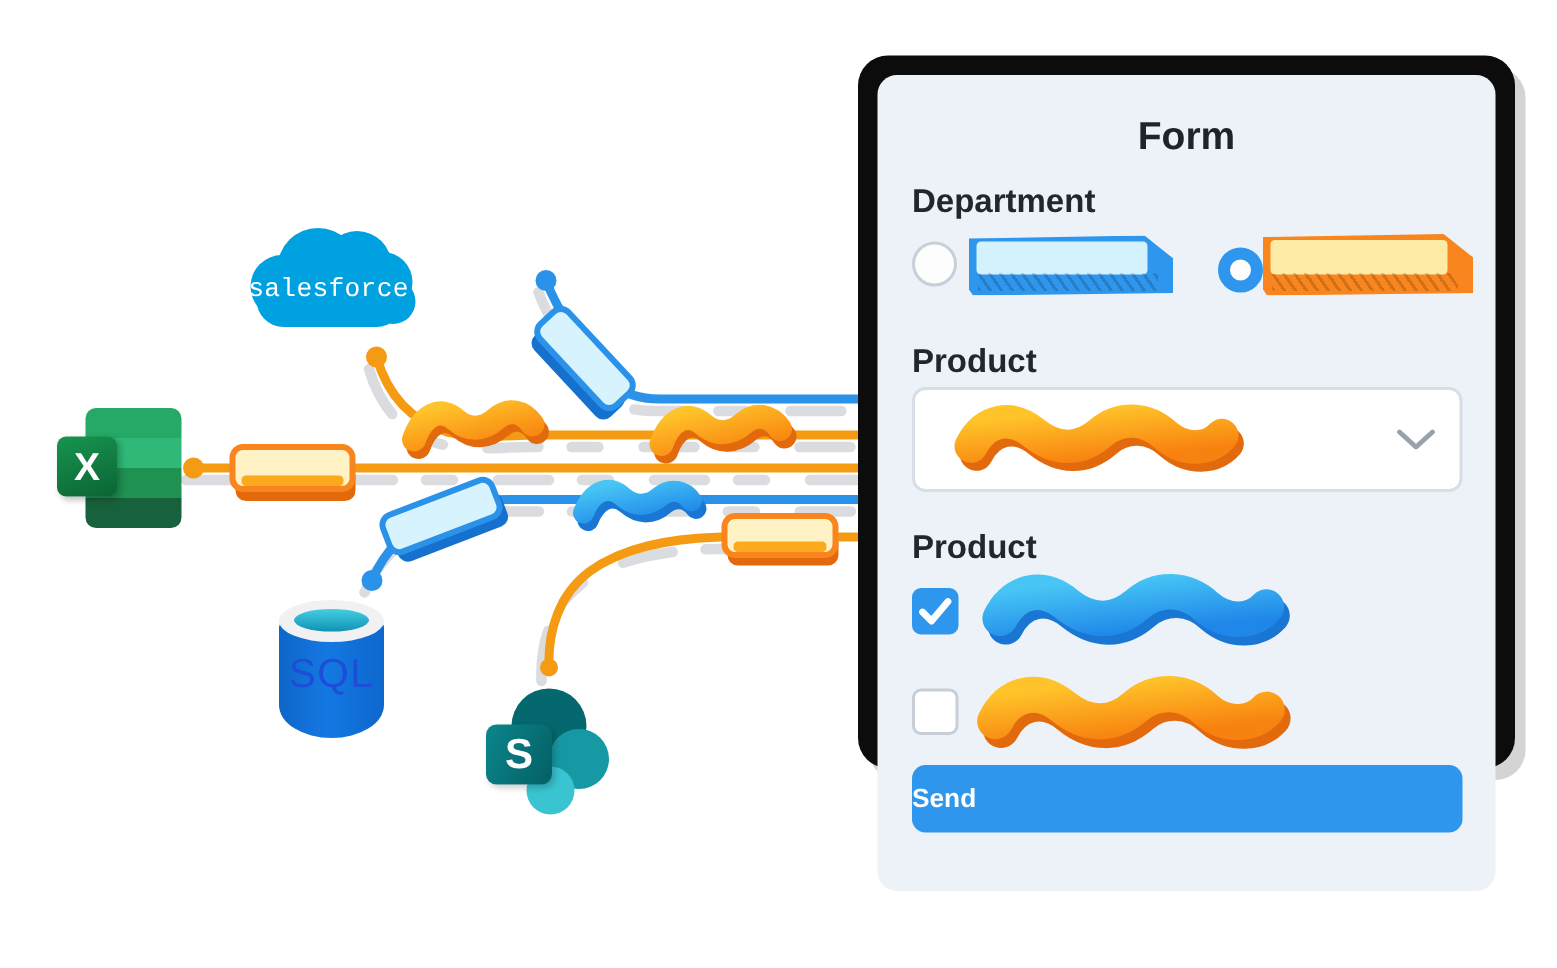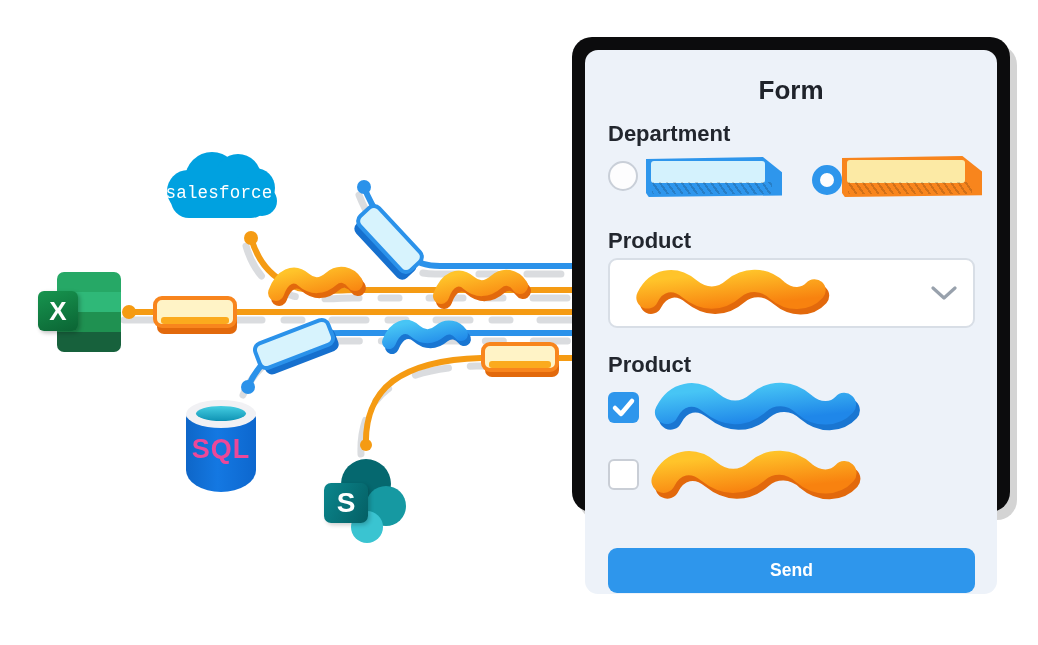--- a/index.html
+++ b/index.html
@@ -22,21 +22,21 @@
     background:linear-gradient(160deg,#17954F,#0B6434);display:flex;align-items:center;justify-content:center;
     color:#fff;font-size:26px;font-weight:700;box-shadow:2px 2px 4px rgba(0,0,0,.25);}
   #sql{left:183px;top:394px;width:76px;height:106px;z-index:2;}
   .sql-body{position:absolute;left:3px;top:20px;width:70px;height:78px;
     background:linear-gradient(90deg,#0E66C8,#1478E2 45%,#0D67CE);
     border-radius:6px 6px 35px 35px / 4px 4px 22px 22px;}
   .sql-cap{position:absolute;left:3px;top:6px;width:70px;height:28px;border-radius:50%;background:#F1F1F4;}
   .sql-cap-in{position:absolute;left:13px;top:12px;width:50px;height:15px;border-radius:50%;
     background:linear-gradient(180deg,#45CEE2,#0F93B4);}
   .sql-text{position:absolute;left:0;top:40px;width:100%;text-align:center;
-    color:#ec4899;font-size:27px;font-weight:700;letter-spacing:1px;}
+    color:#1d4ed8;font-size:27px;font-weight:400;letter-spacing:1px;}
   #sharepoint{left:316px;top:450px;width:100px;height:100px;z-index:2;}
   .sp-square{position:absolute;left:8px;top:33px;width:44px;height:40px;border-radius:7px;
     background:linear-gradient(115deg,#0B868D,#045F64);display:flex;align-items:center;justify-content:center;
     color:#fff;font-size:28px;font-weight:700;box-shadow:2px 2px 4px rgba(0,0,0,.2);}
   
   #panel-outer{left:572px;top:37px;width:438px;height:475px;background:#0C0C0D;border-radius:20px;
     box-shadow:7px 8px 0 rgba(132,132,132,.35);z-index:3;}
   #panel{position:absolute;left:13px;top:13px;width:412px;height:544px;background:#EDF2F9;border-radius:13px;}
   .form-title{position:absolute;left:0;top:25px;width:100%;text-align:center;
     font-size:26px;font-weight:700;color:#1F232B;}
@@ -50,22 +50,22 @@
   .bar::after{content:"";position:absolute;left:6px;right:10px;bottom:3px;height:30%;border-radius:2px;
     background:repeating-linear-gradient(55deg,rgba(0,0,0,.16) 0 2px,transparent 2px 6px);}
   .bar.blue{background:#2E96EC;}  .bar.blue::before{background:#D4F2FD;}
   .bar.orange{background:#F8851D;}.bar.orange::before{background:#FCEAA5;}
   .dropdown{position:absolute;left:23px;top:208px;width:367px;height:70px;background:#fff;
     border:2px solid #D8DEE6;border-radius:9px;box-sizing:border-box;display:flex;
     align-items:center;justify-content:space-between;padding:0 16px;}
   .checkbox{position:absolute;width:31px;height:31px;border-radius:6px;box-sizing:border-box;}
   .checkbox.on{background:#2E96EC;}
   .checkbox.off{background:#fff;border:2px solid #C9CED6;}
-  .send-btn{position:absolute;left:23px;top:498px;width:367px;height:45px;background:#2E96EC;
-    border-radius:9px;display:flex;align-items:center;justify-content:center;
+  .send-btn{position:absolute;left:23px;top:460px;width:367px;height:45px;background:#2E96EC;
+    border-radius:9px;display:flex;align-items:center;
     color:#fff;font-size:17.5px;font-weight:700;cursor:pointer;}
 </style>
 </head>
 <body>
 
 <svg width="0" height="0" aria-hidden="true">
   <defs>
     <linearGradient id="grad-or" x1="0" y1="0" x2="1" y2="1">
       <stop offset="0" stop-color="#FFC42A"></stop>
         <stop offset="1" stop-color="#F8820F"></stop>

